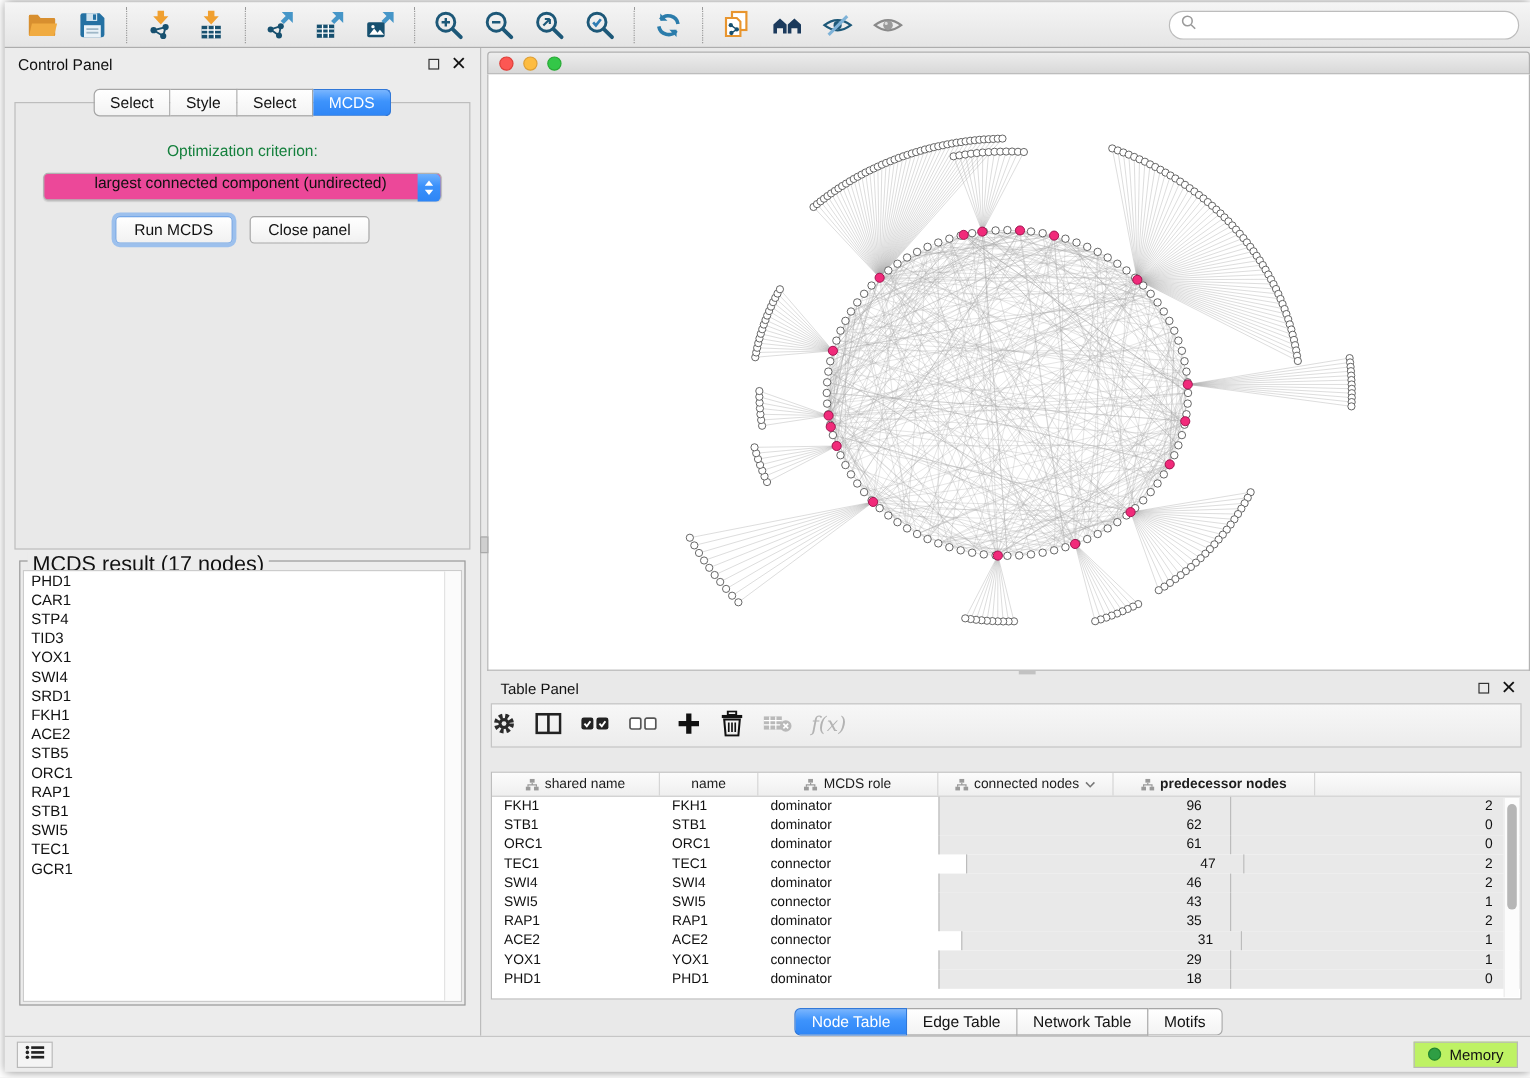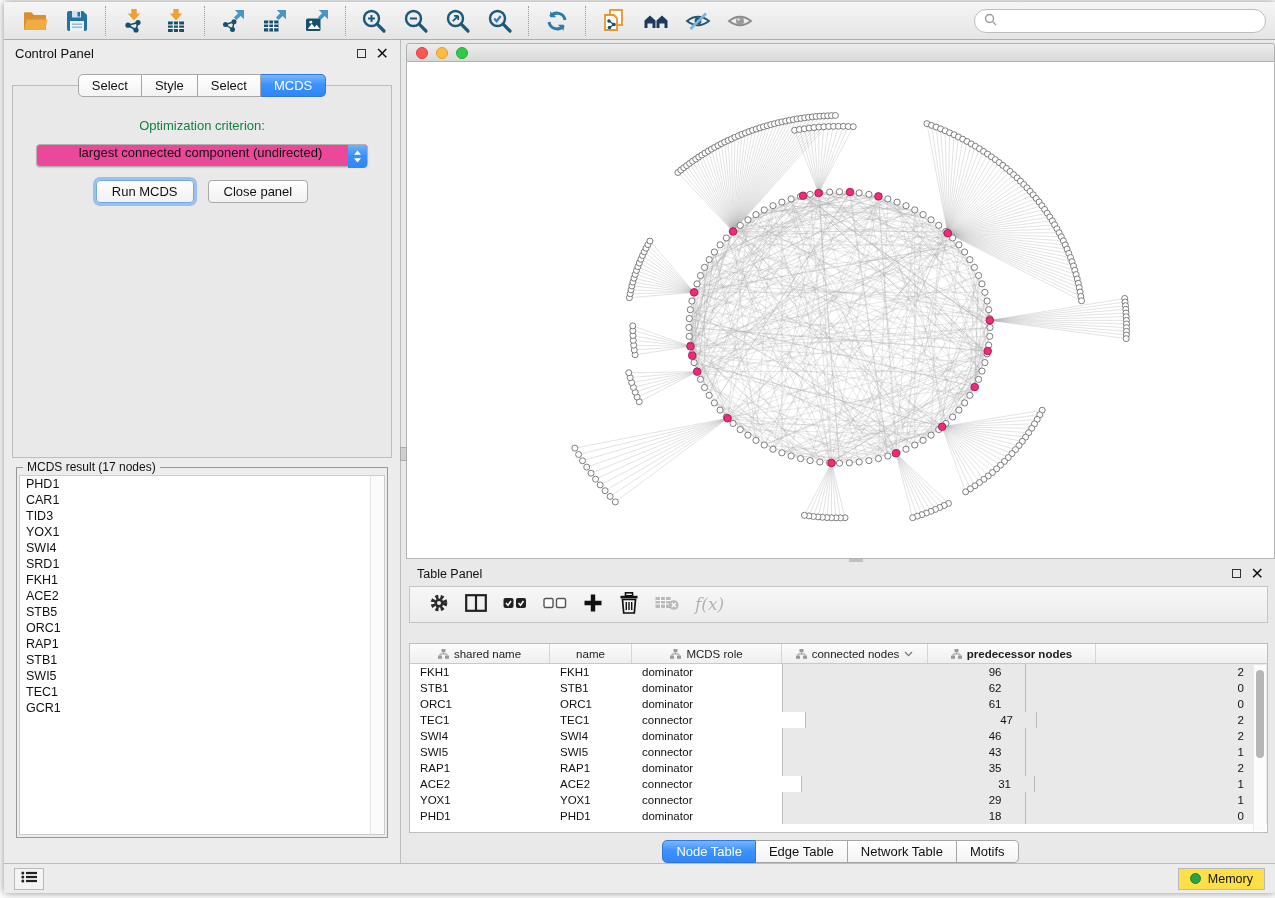--- a/index.html
+++ b/index.html
@@ -39,21 +39,21 @@
   .mac-select { width:332px; height:23px; margin:11px auto 0; background:#ec4899; border:1px solid #b1b1b1;
     border-radius:4px; display:flex; align-items:flex-start; cursor:pointer; box-shadow:0 1px 1px rgba(0,0,0,.12); }
   .mac-select .val { flex:1; font-size:13px; color:#111; text-align:center; padding-left:16px; white-space:nowrap; }
   .stepper { flex:0 0 19px; height:23px; background:linear-gradient(#6fb1fe,#3a91fb 45%,#2e85f5);
     border-radius:0 4px 4px 0; display:flex; align-items:center; justify-content:center; }
   .btn-row { margin-top:13px; display:flex; justify-content:center; gap:14px; }
   .mac-btn { font-size:13px; padding:3px 15px; background:linear-gradient(#fff,#f1f1f1); border:1px solid #a9a9a9;
     border-radius:4px; color:#111; cursor:pointer; }
   .mac-btn.focused { box-shadow:0 0 0 3px rgba(105,165,240,.6); border-color:#74a7e8; }
   .mcds-fs { position:absolute; left:12px; right:12px; top:427px; height:371px; border:1px solid #989898; background:#ececec; }
-  .fs-legend { position:absolute; top:-8px; left:6px; background:#ececec; padding:0 4px; font-size:12px; color:#111; }
+  .fs-legend { position:absolute; top:-8px; left:6px; background:#ececec; padding:0 4px; font-size:18px; color:#111; }
   .mlist { position:absolute; left:2px; right:2px; top:7px; bottom:2px; background:#fff; border:1px solid #ccc; overflow:hidden; }
   .mitem { font-size:12.5px; height:16px; line-height:16px; padding-left:6px; color:#111; cursor:default; }
   .mitem:first-child { margin-top:2px; }
   .mscroll { position:absolute; top:0; right:0; bottom:0; width:14px; background:#fbfbfb; border-left:1px solid #e3e3e3; }
 
   
   .right { flex:1; display:flex; flex-direction:column; min-width:0; border-left:1px solid #bcbcbc;
     padding-left:5px; background:#e9e9e9; position:relative; }
   .vhandle { position:absolute; left:-1px; top:407px; width:7px; height:14px; background:#cfcfcf; border:1px solid #aaa; z-index:5; }
   .net-title { margin-top:3px; height:19px; background:linear-gradient(#ededed,#d8d8d8); border:1px solid #b0b0b0;
@@ -62,21 +62,21 @@
   .light { width:12px; height:12px; border-radius:50%; cursor:pointer; }
   .net-title .t { position:absolute; left:0; right:0; text-align:center; font-size:12.5px; color:#1a1a1a; }
   .net-canvas { height:497px; background:#fff; border:1px solid #b3b3b3; border-top:none; position:relative; overflow:hidden; }
   .net-canvas svg { display:block; width:100%; height:100%; }
   .hsplit { height:3px; position:relative; }
   .hsplit .grip { position:absolute; left:51%; top:0; width:14px; height:3px; background:#c2c2c2; }
 
   
   .tblp { flex:1; display:flex; flex-direction:column; min-height:0; }
   .tbl-toolbar { margin:0 7px 16px 3px; height:40px; border:1px solid #c5c5c5; background:linear-gradient(#f7f7f7,#ececec);
-    display:flex; align-items:center; gap:16px; padding-left:19px; }
+    display:flex; align-items:center; gap:16px; }
   .ttb { background:none; border:none; display:flex; align-items:center; cursor:pointer; }
   .ttb.disabled { cursor:default; }
   .fx { font-family:"DejaVu Serif","Liberation Serif",serif; font-style:italic; font-size:17px; color:#b3b3b3; }
   .tbl-wrap { margin:4px 7px 0 3px; background:#fff; border:1px solid #bdbdbd; flex:0 0 190px; position:relative; overflow:hidden; }
   .thead { display:flex; height:20px; background:linear-gradient(#fcfcfc,#efefef); border-bottom:1px solid #c9c9c9; }
   .th { display:flex; align-items:center; justify-content:center; gap:5px; font-size:11.5px; color:#1c1c1c;
     border-right:1px solid #d6d6d6; flex-shrink:0; cursor:pointer; }
   .th-fill { flex:1; }
   .tr { display:flex; height:16px; cursor:default; }
   .td { font-size:11.5px; line-height:16px; color:#111; flex-shrink:0; white-space:nowrap; overflow:hidden; }
@@ -84,21 +84,21 @@
   .td.right { padding-right:23px; text-align:right; }
   .vscroll { position:absolute; top:21px; right:1px; bottom:1px; width:13px; background:#fcfcfc; border-left:1px solid #ececec; }
   .vthumb { position:absolute; top:5px; right:2px; width:8px; height:88px; border-radius:4px; background:#b6b6b6; }
   .tbl-tabs { display:flex; justify-content:center; margin-top:7px; }
 
   
   .status { flex:0 0 30px; border-top:1px solid #bcbcbc; background:#ececec; display:flex; align-items:center; padding:0 10px; }
   .list-btn { width:30px; height:22px; border:1px solid #b9b9b9; background:#f4f4f4; display:flex;
     align-items:center; justify-content:center; cursor:pointer; }
   .mem-btn { margin-left:auto; display:flex; align-items:center; gap:7px; border:1px solid #b9b9b9;
-    background:#fde047; padding:3px 11px; font-size:12.5px; color:#111; cursor:pointer; }
+    background:#bef264; padding:3px 11px; font-size:12.5px; color:#111; cursor:pointer; }
   .mem-dot { width:11px; height:11px; border-radius:50%; background:#2f9e44; border:1px solid #20842f; }
 </style>
 </head>
 <body>
 
 <div class="desktop">
 <div class="app">
 
   <div class="toolbar">
     <button class="tbtn">
@@ -276,20 +276,21 @@
           <button class="mac-btn focused">Run MCDS</button>
           <button class="mac-btn">Close panel</button>
         </div>
       </div>
       <div class="mcds-fs">
         <span class="fs-legend">MCDS result (17 nodes)</span>
         <div class="mlist" id="mcds-list">
           <div class="mscroll"></div>
         <div class="mitem">PHD1</div>
               <div class="mitem">CAR1</div>
+              <div class="mitem">STP4</div>
               <div class="mitem">TID3</div>
               <div class="mitem">YOX1</div>
               <div class="mitem">SWI4</div>
               <div class="mitem">SRD1</div>
               <div class="mitem">FKH1</div>
               <div class="mitem">ACE2</div>
               <div class="mitem">STB5</div>
               <div class="mitem">ORC1</div>
               <div class="mitem">RAP1</div>
               <div class="mitem">STB1</div>

